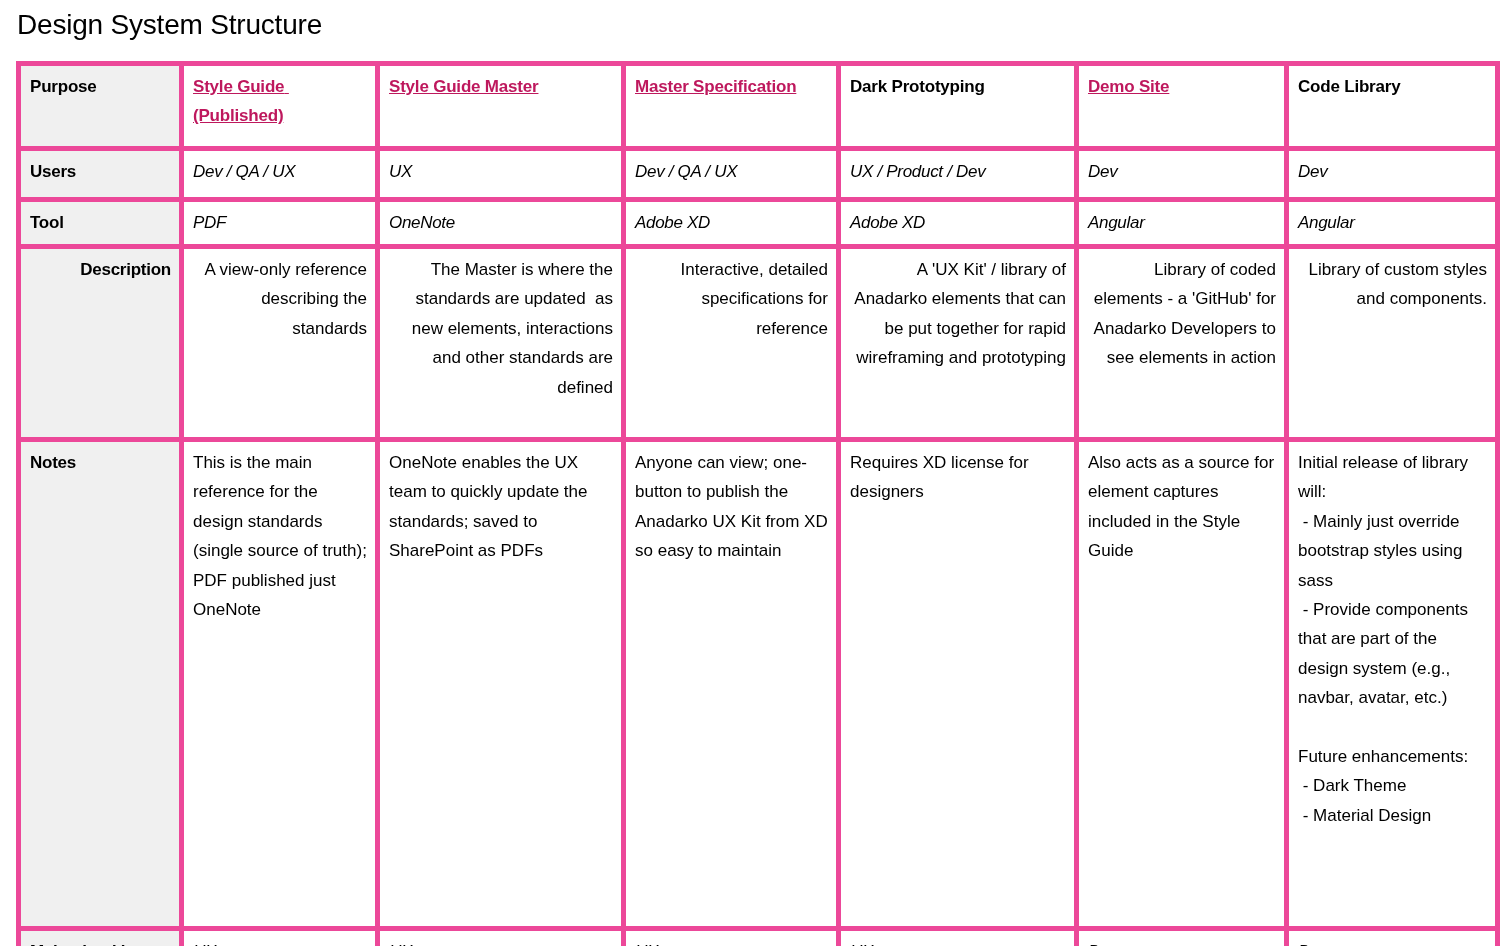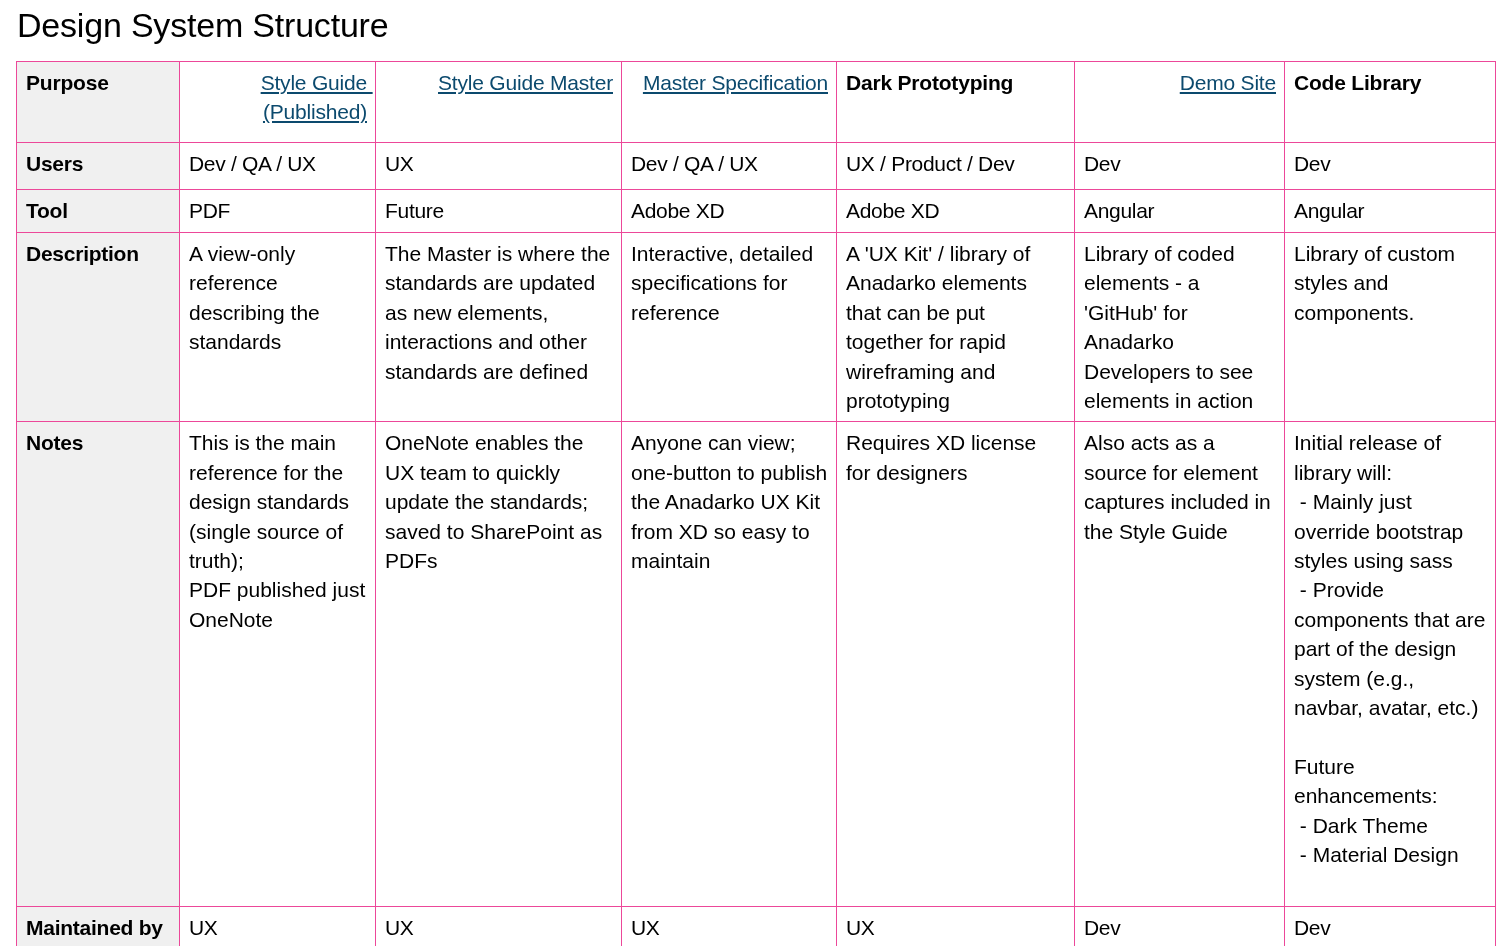--- a/index.html
+++ b/index.html
@@ -17,89 +17,89 @@
   .page {
     position: relative;
     width: 1506px;
     height: 946px;
     box-sizing: border-box;
   }
   .page-title {
     position: absolute;
     left: 17px;
     top: 2px;
-    font-size: 34px;
+    font-size: 28px;
     font-weight: 400;
     letter-spacing: -0.2px;
     color: #000000;
     line-height: 46px;
     white-space: nowrap;
   }
   .table-wrap {
     position: absolute;
     left: 16px;
     top: 61px;
     width: 1479px;
   }
   table.ds-table {
     border-collapse: collapse;
     table-layout: fixed;
     width: 1479px;
     border: 1px solid #c8c8c8;
   }
   table.ds-table td {
-    border: 1px solid #ec4899;
+    border: 5px solid #ec4899;
     vertical-align: top;
     padding: 6px 8px 6px 9px;
-    font-size: 21px;
+    font-size: 17px;
     line-height: 29.4px;
     color: #000000;
     word-wrap: break-word;
     overflow-wrap: break-word;
   }
   td.rowhead {
     background: #f0f0f0;
     font-weight: bold;
     font-size: 20px;
     letter-spacing: -0.25px;
   }
   td.colhead {
     font-weight: bold;
     font-size: 20.5px;
     letter-spacing: -0.2px;
   }
   td.compact {
     font-size: 20.5px;
     letter-spacing: -0.3px;
+    font-style: italic;
   }
   .linkish {
-    color: #0c4a6e;
+    color: #be185d;
     text-decoration: underline;
-    font-weight: normal;
+    font-weight: bold;
     cursor: pointer;
     letter-spacing: -0.2px;
-    text-align: right;
   }
   .cell-text {
     display: block;
     white-space: pre-wrap;
   }
   
   col.c0 { width: 163px; }
   col.c1 { width: 196px; }
   col.c2 { width: 246px; }
   col.c3 { width: 215px; }
   col.c4 { width: 238px; }
   col.c5 { width: 210px; }
   col.c6 { width: 211px; }
 
   tr.r-head td { height: 68px; }
   tr.r-users td { height: 34px; }
   tr.r-tool td { height: 30px; }
-  tr.r-desc td { height: 176px; }
+  tr.r-desc td { height: 176px; text-align: right; }
   tr.r-notes td { height: 472px; }
   tr.r-maint td { height: 31px; }
 </style>
 </head>
 <body>
 
 <div class="page">
 
   <div class="page-title">Design System Structure</div>
 
@@ -164,21 +164,21 @@
         </tr>
 
         <tr class="r-tool">
           <td class="rowhead">
             <span class="cell-text">Tool</span>
           </td>
           <td class="compact">
               <span class="cell-text">PDF</span>
             </td>
           <td class="compact">
-              <span class="cell-text">Future</span>
+              <span class="cell-text">OneNote</span>
             </td>
           <td class="compact">
               <span class="cell-text">Adobe XD</span>
             </td>
           <td class="compact">
               <span class="cell-text">Adobe XD</span>
             </td>
           <td class="compact">
               <span class="cell-text">Angular</span>
             </td>

